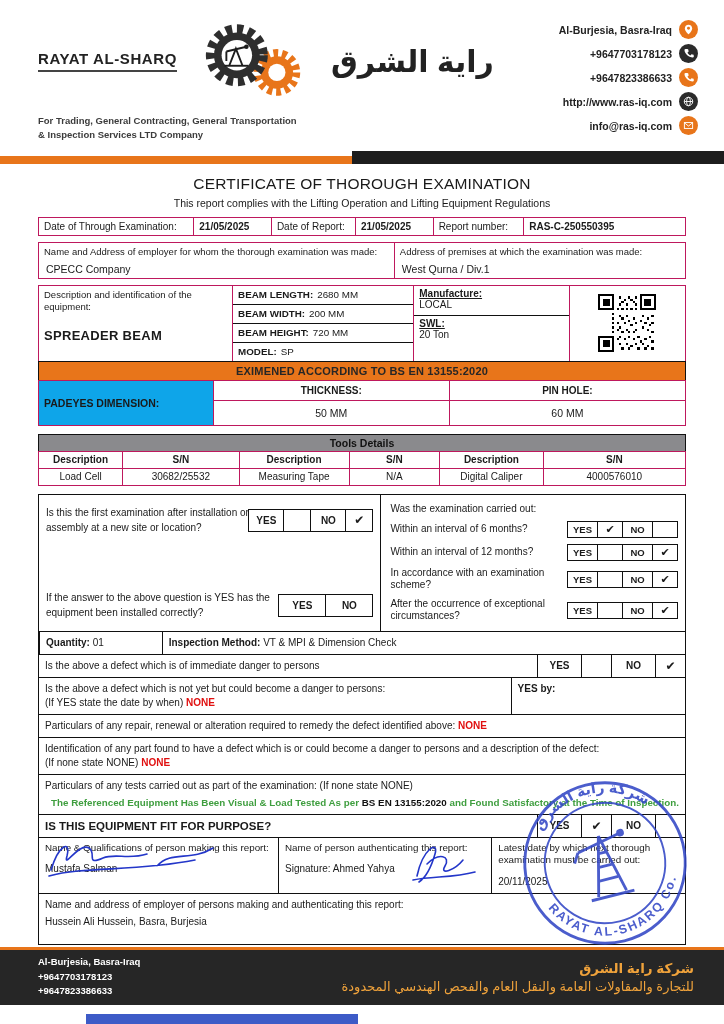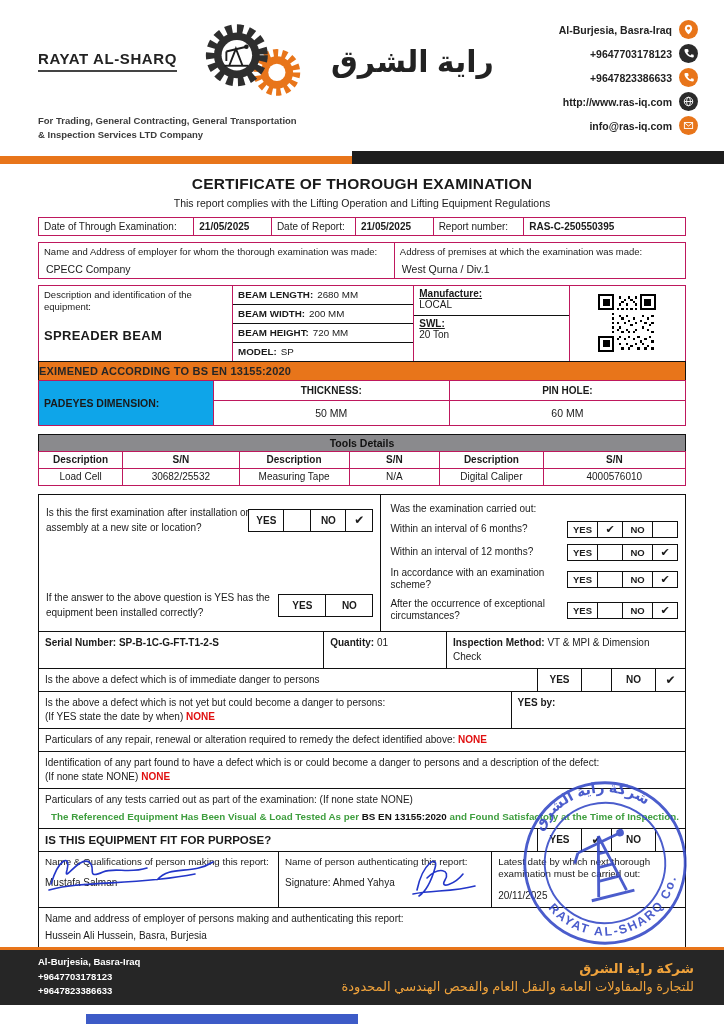--- a/index.html
+++ b/index.html
@@ -16,40 +16,40 @@
 .contacts{display:flex;flex-direction:column;gap:5px;align-items:flex-end;padding-top:4px}
 .contact-row{display:flex;align-items:center;gap:7px;font-size:10.5px;font-weight:bold;color:#222}
 .cicon{width:19px;height:19px;border-radius:50%;display:flex;align-items:center;justify-content:center;flex:none}
 .ic-orange{background:#E8751A}
 .ic-dark{background:#2b2b2b}
 .bar-row{display:flex;align-items:flex-end;margin-top:9px}
 .bar-orange{height:8px;background:#E8751A;width:352px}
 .bar-dark{height:13px;background:#1d1d1d;flex:1}
 
 .title{text-align:center;margin:11px 0 8px}
-.title-main{font-size:15.5px;font-weight:bold;letter-spacing:.2px}
+.title-main{font-size:15.5px;font-weight:normal;letter-spacing:.2px}
 .title-sub{font-size:10.5px;margin-top:4px}
 
 .content{padding:0 38px}
 table{width:100%;border-collapse:collapse;table-layout:fixed}
 td{border:1px solid #be185d;font-size:10px;padding:3px 5px;vertical-align:top}
 .vmid{vertical-align:middle}
 .mt6{margin-top:6px}
 .val{font-weight:bold}
 .cell-lbl{font-size:9.5px;line-height:1.3}
 .cell-val{font-size:10.5px;margin-top:5px;padding-left:2px}
 .equip-name{font-size:13px;font-weight:bold;margin-top:14px;letter-spacing:.3px}
 .pad0{padding:0}
 .spec-row{display:flex;gap:4px;padding:3.5px 5px;border-bottom:1px solid #111;font-size:9.8px;align-items:baseline}
 .spec-row:last-child{border-bottom:none}
 .manu-top{padding:2px 5px 5px;border-bottom:1px solid #111}
 .manu-bot{padding:2px 5px 5px}
 .u{text-decoration:underline}
 .qr-wrap{display:flex;align-items:center;justify-content:center;padding:3px}
-.banner{border:1px solid #111;margin-top:-1px;background:#E8751A;color:#262626;font-weight:bold;font-size:11px;padding:3px 0;letter-spacing:.2px}
+.banner{border:1px solid #111;margin-top:-1px;background:#E8751A;color:#262626;font-weight:bold;text-align:center;font-size:11px;padding:3px 0;letter-spacing:.2px}
 .padeyes{margin-top:-1px}
 .gray-cell{background:#0ea5e9;font-weight:bold;vertical-align:middle;font-size:10.5px}
 .pad-h{font-weight:bold;text-align:center;vertical-align:middle;height:20px}
 .pad-v{text-align:center;vertical-align:middle;height:25px;font-size:10.5px}
 .tools-title{margin-top:8px;border:1px solid #111;background:#8a8a8d;color:#111;font-weight:bold;text-align:center;font-size:10.5px;padding:2px 0}
 .tools-tbl{margin-top:-1px}
 .tools-tbl td{text-align:center;vertical-align:middle;height:17px;padding:2px 3px}
 .hdr-cell{font-weight:bold}
 
 .qbox{border:1px solid #111;margin-top:8px;display:flex;align-items:stretch}
@@ -369,21 +369,20 @@
           <div class="qrcell">YES</div>
           <div class="qrcell mk"></div>
           <div class="qrcell">NO</div>
           <div class="qrcell mk">✔</div>
         </div>
       </div>
     </div>
   </div>
 
   <div class="grow">
-    <div class="gcell" style="width:44%"><span class="b">Serial Number:</span> <span class="b">SP-B-1C-G-FT-T1-2-S</span></div>
     <div class="gcell gsep" style="width:19%"><span class="b">Quantity:</span> <span>01</span></div>
     <div class="gcell gsep flex1"><span class="b">Inspection Method:</span> <span>VT &amp; MPI &amp; Dimension Check</span></div>
   </div>
 
   <div class="grow">
     <div class="gcell flex1">Is the above a defect which is of immediate danger to persons</div>
     <div class="ynset">
       <div class="yn">YES</div>
       <div class="yn mk"></div>
       <div class="yn">NO</div>

